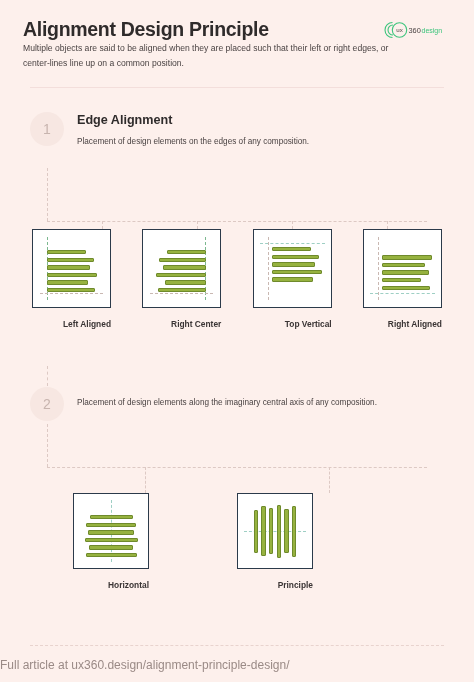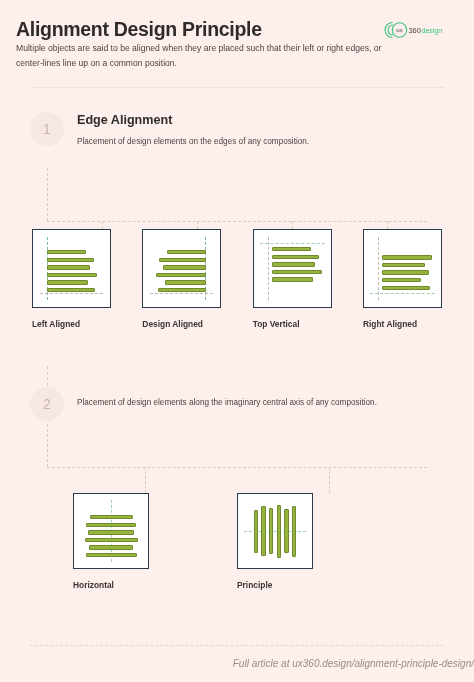--- a/index.html
+++ b/index.html
@@ -9,21 +9,21 @@
     height: 682px;
     background: #fdf0ec;
     font-family: "Liberation Sans", sans-serif;
     overflow: hidden;
     position: relative;
   }
 
   .page { position: relative; width: 474px; height: 682px; }
 
   
-  .header { padding: 18px 30px 0 16px; position: relative; }
+  .header { padding: 18px 30px 0 23px; position: relative; }
 
   .title-row {
     display: flex;
     align-items: center;
     justify-content: space-between;
   }
 
   .page-title {
     font-size: 19.5px;
     font-weight: bold;
@@ -88,21 +88,21 @@
     position: absolute;
     border-top: 1px dashed #ddc9c4;
     height: 0;
   }
 
   
   .cards { display: flex; position: relative; }
   .cards.row1 { justify-content: space-between; padding: 0 2px; margin-top: 32px; }
   .cards.row2 { justify-content: center; gap: 88px; margin-top: 38px; }
 
-  .card-wrap { display: flex; flex-direction: column; align-items: flex-start; position: relative; }
+  .card-wrap { display: flex; flex-direction: column; align-items: flex-end; position: relative; }
 
   .card {
     width: 79px; height: 79px;
     background: #ffffff;
     border: 1.4px solid #2b3a4a;
     position: relative;
     overflow: hidden;
   }
   .cards.row2 .card { width: 76px; height: 76px; }
 
@@ -160,23 +160,22 @@
   
   .footer-divider {
     position: absolute;
     left: 30px; right: 30px;
     border-top: 1px dashed #e8d3ce;
     height: 0;
   }
   .footer-text {
     position: absolute;
     width: 100%;
-    text-align: right;
-    font-size: 10px;
-    font-style: italic;
+    text-align: left;
+    font-size: 12px;
     color: #9a8a86;
   }
 </style>
 </head>
 <body>
 
 <div class="page">
 
   <div class="header">
     <div class="title-row">
@@ -243,21 +242,21 @@
           <div class="guide-h" style="bottom:13px; border-top-color:#c9b8b2;"></div>
           <div class="bars" style="right:14px; top:20px; align-items:flex-end;">
             <div class="bar" style="width:39px;"></div>
             <div class="bar" style="width:47px;"></div>
             <div class="bar" style="width:43px;"></div>
             <div class="bar" style="width:50px;"></div>
             <div class="bar" style="width:41px;"></div>
             <div class="bar" style="width:48px;"></div>
           </div>
         </div>
-        <div class="card-label">Design Aligned</div>
+        <div class="card-label">Right Center</div>
       </div>
 
       <div class="card-wrap">
         <div class="card">
           <div class="guide-teal-h" style="top:13px;"></div>
           <div class="guide-v" style="left:14px; border-left-color:#c9b8b2;"></div>
           <div class="bars" style="left:18px; top:17px; align-items:flex-start;">
             <div class="bar" style="width:39px;"></div>
             <div class="bar" style="width:47px;"></div>
             <div class="bar" style="width:43px;"></div>

